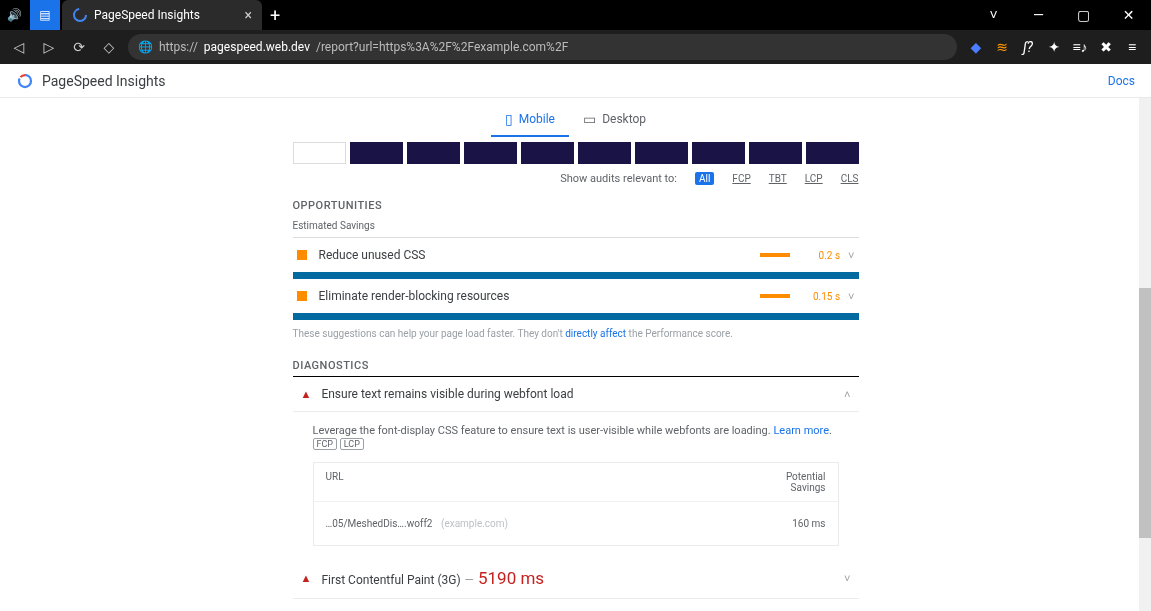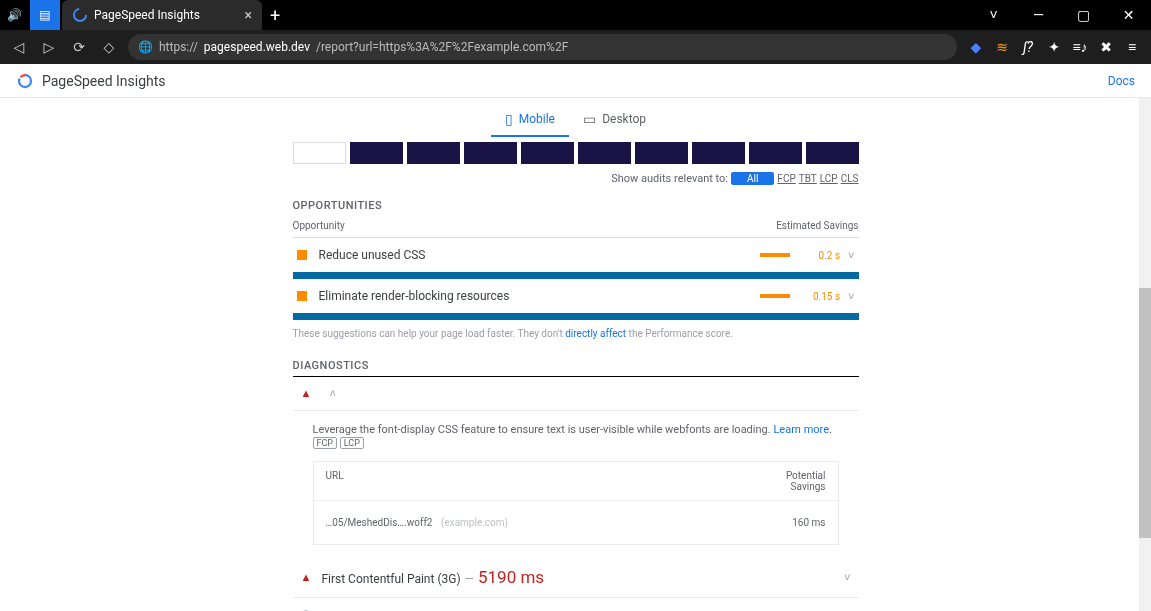--- a/index.html
+++ b/index.html
@@ -43,22 +43,22 @@
 .dev-tab { display: flex; align-items: center; gap: 6px; padding: 8px 14px; font-size: 12px; color: #5f6368; border-bottom: 2px solid transparent; }
 .dev-tab.active { color: #1a73e8; border-bottom-color: #1a73e8; }
 .dev-tab .ico { font-size: 14px; }
 
 .report { width: 566px; margin: 0 auto; }
 
 .film-strip { display: flex; gap: 4px; margin: 4px 0 8px; }
 .thumb { width: 54px; height: 22px; background: #1a1346; }
 .thumb.first { background: #fff; border: 1px solid #dadce0; }
 
-.audits-filter { text-align: right; font-size: 11px; color: #5f6368; display: flex; justify-content: flex-end; align-items: center; gap: 3px; margin-bottom: 14px; }
-.pill { background: #1a73e8; color: #fff; padding: 1px 16px; border-radius: 2px; font-size: 10px; }
+.audits-filter { text-align: right; font-size: 11px; color: #5f6368; display: flex; justify-content: flex-end; align-items: center; gap: 18px; margin-bottom: 14px; }
+.pill { background: #1a73e8; color: #fff; padding: 1px 4px; border-radius: 2px; font-size: 10px; }
 .metric-link { text-decoration: underline; color: #5f6368; font-size: 10px; }
 
 .section-h { font-size: 11px; letter-spacing: 0.5px; color: #5f6368; font-weight: 500; margin: 6px 0 2px; }
 .opp-head { display: flex; font-size: 10px; color: #5f6368; padding: 6px 0; border-bottom: 1px solid #dadce0; }
 .opp-head .c1 { flex: 1; }
 .opp-row { display: flex; align-items: center; padding: 10px 4px; border-bottom: 7px solid #0369a1; font-size: 12px; color: #3c4043; }
 .sq { width: 10px; height: 10px; background: #ff8c00; margin-right: 12px; }
 .bar { width: 30px; height: 4px; background: #ff8c00; margin-left: auto; margin-right: 10px; }
 .save { color: #ff8c00; font-size: 10px; width: 40px; text-align: right; }
 .chev { color: #9aa0a6; margin-left: 8px; font-size: 11px; }
@@ -181,21 +181,20 @@
       <span>Show audits relevant to:</span>
       <span class="pill">All</span>
       <span class="metric-link">FCP</span>
       <span class="metric-link">TBT</span>
       <span class="metric-link">LCP</span>
       <span class="metric-link">CLS</span>
     </div>
 
     <div class="section-h">OPPORTUNITIES</div>
     <div class="opp-head">
-      <span class="c1">Opportunity</span>
       <span>Estimated Savings</span>
     </div>
     <div class="opp-row">
       <span class="sq"></span>
       <span>Reduce unused CSS</span>
       <span class="bar"></span>
       <span class="save">0.2 s</span>
       <span class="chev">˅</span>
     </div>
     <div class="opp-row">
@@ -207,20 +206,21 @@
     </div>
     <div class="note">
       <span>These suggestions can help your page load faster. They don't </span><a>directly affect</a><span> the Performance score.</span>
     </div>
 
     <div class="section-h">DIAGNOSTICS</div>
     <div class="diag-border"></div>
 
     <div class="diag-row">
       <span class="tri">▲</span>
+      <span class="lbl">Ensure text remains visible during webfont load</span>
       <span class="chev">˄</span>
     </div>
     <div class="expand-panel">
       <span>Leverage the font-display CSS feature to ensure text is user-visible while webfonts are loading. </span>
       <a>Learn more</a>.
       <span class="tag">FCP</span>
       <span class="tag">LCP</span>
       <div class="inner-table">
         <div class="inner-head">
           <span class="u">URL</span>

